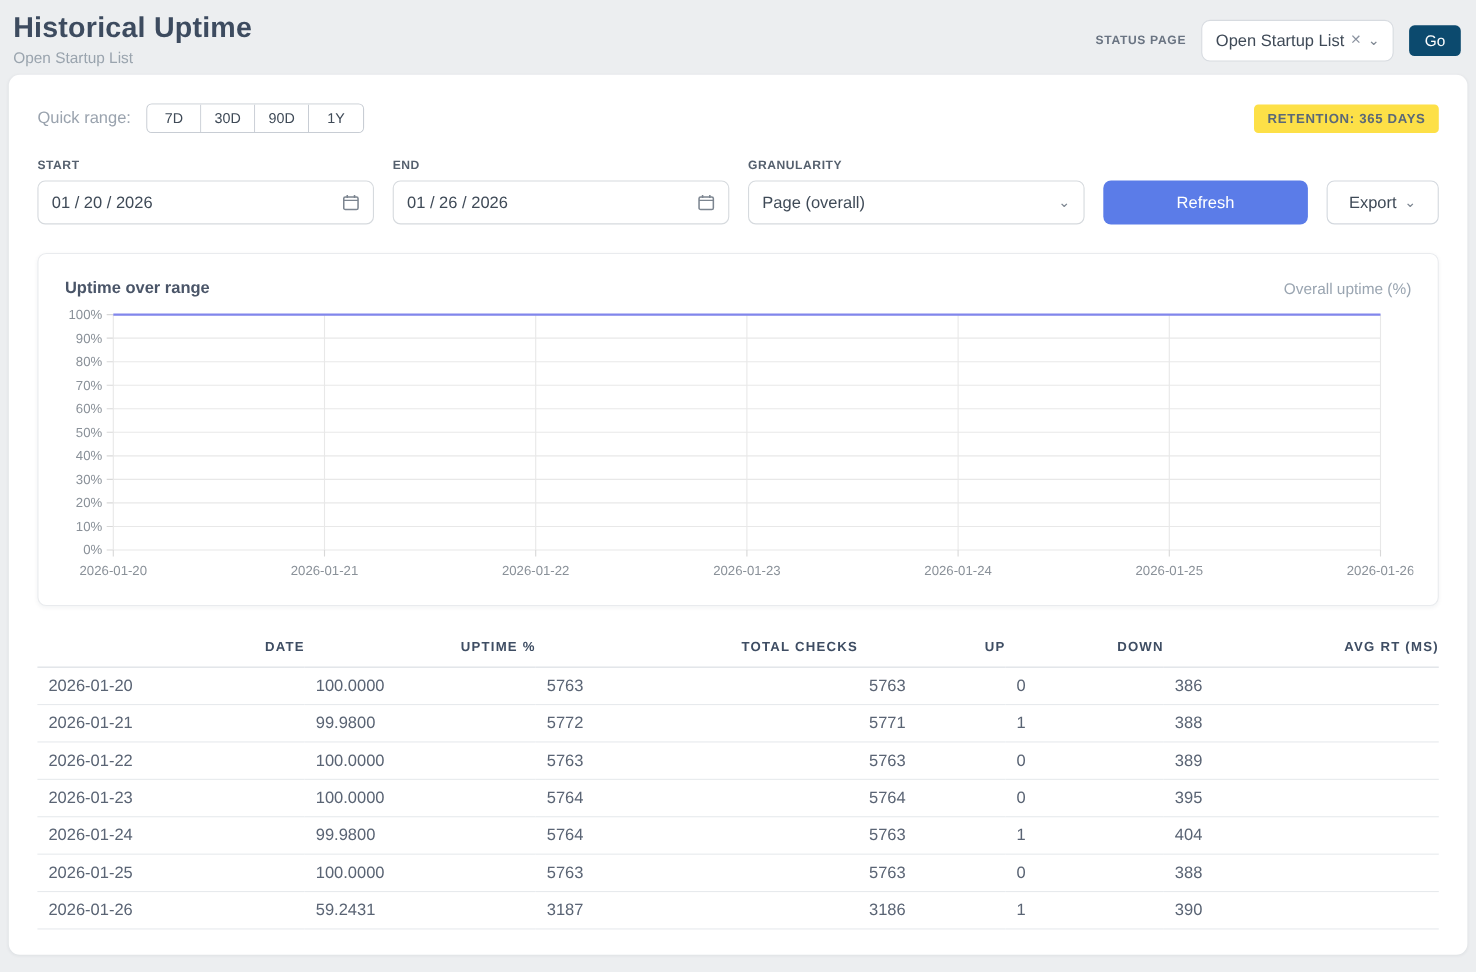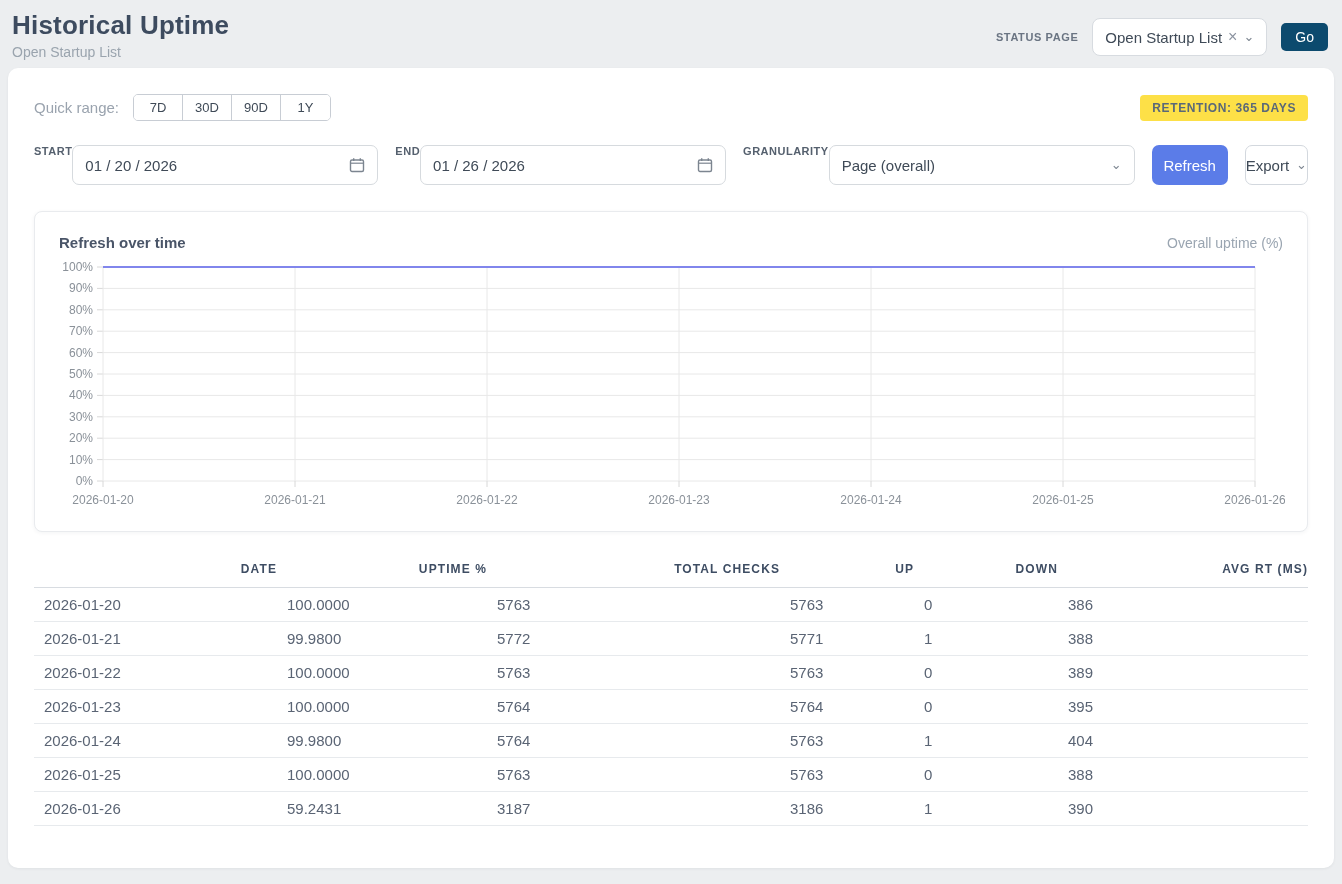--- a/index.html
+++ b/index.html
@@ -44,21 +44,21 @@
     border-right:1px solid #c8cdd4; padding:5px 0; width:49px; cursor:pointer;
   }
   .qr-group button:last-child { border-right:none; }
   .retention-badge {
     margin-left:auto; background:#fde047; color:#5a6878; font-size:12px; font-weight:600;
     letter-spacing:.6px; padding:6px 12px; border-radius:4px;
   }
 
   
   .filter-row { display:flex; align-items:flex-end; gap:17px; margin-bottom:26px; }
-  .field { display:flex; flex-direction:row; }
+  .field { display:flex; flex-direction:column; }
   .field-label { font-size:11px; font-weight:600; color:#55606e; letter-spacing:.5px; margin-bottom:7px; }
   .date-input, .select-input {
     height:40px; border:1px solid #d6dade; border-radius:7px; background:#fff;
     display:flex; align-items:center; padding:0 12px; font-size:15px; color:#3f4a57;
     width:306px; cursor:pointer;
   }
   .date-input .val, .select-input .val { flex:1; }
   .cal-icon { display:flex; }
   .refresh-btn {
     background:#5b7ce8; color:#fff; border:none; border-radius:7px; height:40px; width:191px;
@@ -165,21 +165,21 @@
     </div>
     <button class="refresh-btn">Refresh</button>
     <button class="export-btn">
       <span>Export</span>
       <span class="chev">⌄</span>
     </button>
   </div>
 
   <div class="chart-card">
     <div class="chart-head">
-      <span class="chart-title">Refresh over time</span>
+      <span class="chart-title">Uptime over range</span>
       <span class="chart-legend">Overall uptime (%)</span>
     </div>
     <svg class="chart-svg" width="1226" height="254" viewBox="0 0 1226 254">
         <g>
           <line x1="44" y1="222" x2="1196" y2="222" stroke="#e8e8e8" stroke-width="1"></line>
           <line x1="38" y1="222" x2="44" y2="222" stroke="#d8d8d8" stroke-width="1"></line>
           <line x1="44" y1="200.6" x2="1196" y2="200.6" stroke="#e8e8e8" stroke-width="1"></line>
           <line x1="38" y1="200.6" x2="44" y2="200.6" stroke="#d8d8d8" stroke-width="1"></line>
           <line x1="44" y1="179.20000000000002" x2="1196" y2="179.20000000000002" stroke="#e8e8e8" stroke-width="1"></line>
           <line x1="38" y1="179.20000000000002" x2="44" y2="179.20000000000002" stroke="#d8d8d8" stroke-width="1"></line>

